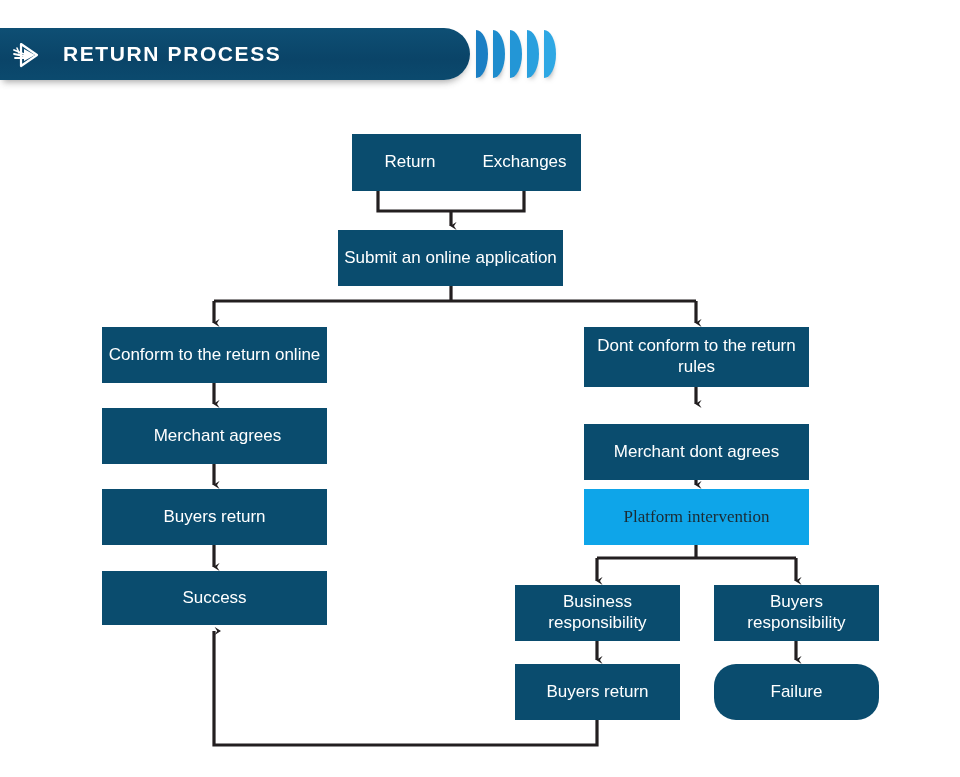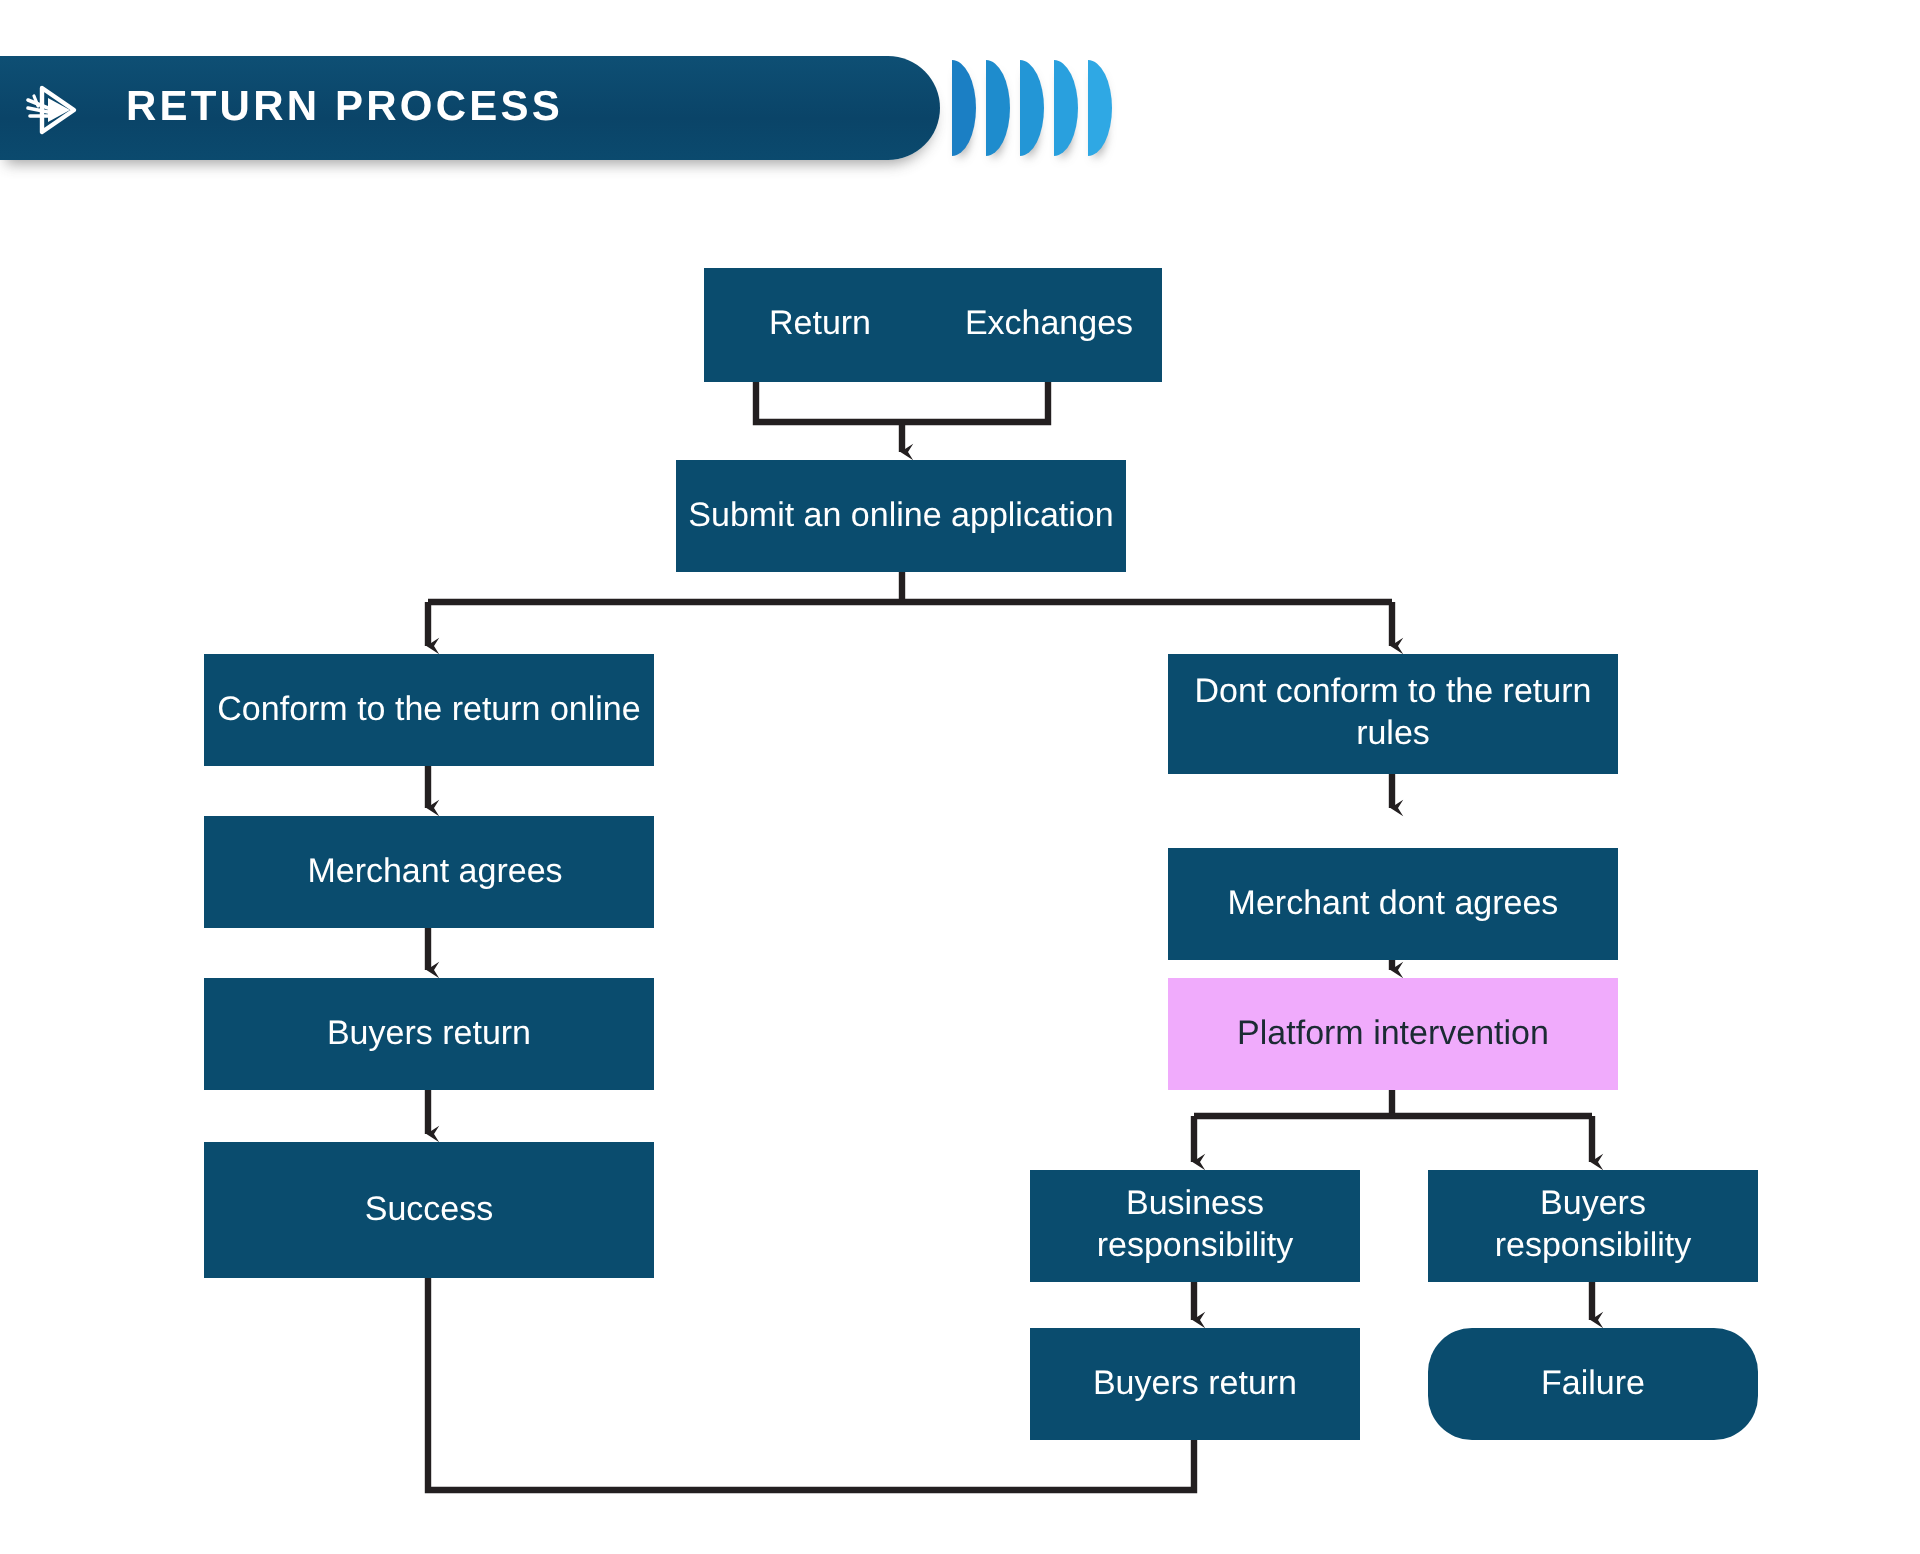--- a/index.html
+++ b/index.html
@@ -94,22 +94,23 @@
     align-items: center;
     justify-content: center;
     text-align: center;
     font-size: 17px;
     line-height: 1.22;
     padding: 2px 6px;
     background: #0a4c6e;
     color: #ffffff;
   }
   .node.accent {
-    background: #f0abfc;
+    background: #0ea5e9;
     color: #1b2b33;
+    font-family: Liberation Serif, serif;
   }
 </style>
 </head>
 <body>
 
 <div id="header-banner">
   <div id="header-bar"></div>
 
   <span id="header-logo">
     <svg width="30" height="30" viewBox="0 0 30 30">
@@ -190,21 +191,21 @@
   </div>
 
   <div class="node" style="left:102px; top:408px; width:225px; height:56px;padding-left:12px;">
     <span>Merchant agrees</span>
   </div>
 
   <div class="node" style="left:102px; top:489px; width:225px; height:56px;">
     <span>Buyers return</span>
   </div>
 
-  <div class="node" style="left:102px; top:571px; width:225px; height:68px;">
+  <div class="node" style="left:102px; top:571px; width:225px; height:54px;">
     <span>Success</span>
   </div>
 
   <div class="node" style="left:584px; top:327px; width:225px; height:60px;">
     <span>Dont conform to the return rules</span>
   </div>
 
   <div class="node" style="left:584px; top:408px; width:225px; height:56px;margin-top:16px;">
     <span>Merchant dont agrees</span>
   </div>

